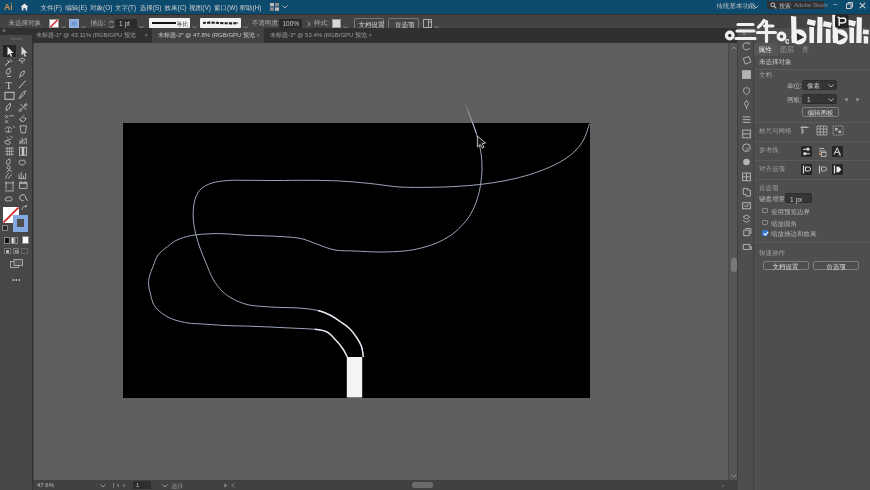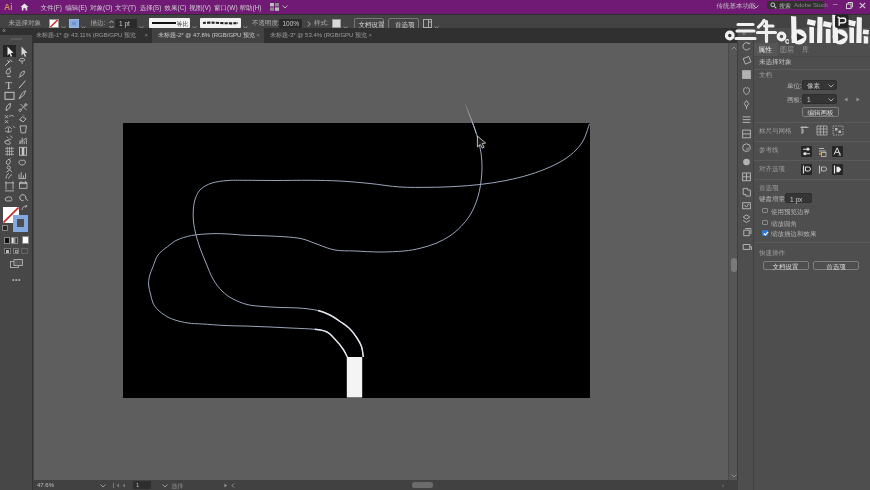--- a/index.html
+++ b/index.html
@@ -1,21 +1,21 @@
 <!DOCTYPE html>
 <html><head>
 <meta charset="utf-8">
 <style>
 * { margin:0; padding:0; box-sizing:border-box; }
 html,body { width:870px; height:490px; overflow:hidden; background:#444;
   font-family:"Liberation Sans", sans-serif; }
 #app { position:relative; width:870px; height:490px; }
 .abs { position:absolute; } span { white-space:nowrap; }
 
-#menubar { left:0; top:0; width:870px; height:14px; background:#701a75;padding-left:35px; }
+#menubar { left:0; top:0; width:870px; height:14px; background:#0c4a6e;padding-left:35px; }
 .mi { position:absolute; top:3.5px; font-size:6.5px; color:#cecece; letter-spacing:0px; }
 #ctrlbar { left:0; top:14px; width:870px; height:14px; background:#434343; border-top:1px solid #2f2f2f; }
 .cl { position:absolute; font-size:6.5px; color:#adadad; top:4px; }
 .chev { position:absolute; width:5px; height:3px; }
 #tabbar { left:0; top:28px; width:737px; height:15px; background:#303030; }
 .tab { position:absolute; top:0; height:15px; font-size:6px; color:#9d9d9d; line-height:15px; padding-left:6px; overflow:hidden; white-space:nowrap; }
 .tabx { position:absolute; right:4px; top:0; color:#8a8a8a; }
 
 #toolbar { left:0; top:35px; width:33px; height:455px; background:#474747; border-right:1px solid #333; }
 #tbltop { left:0; top:28px; width:33px; height:7px; background:#303030; }

